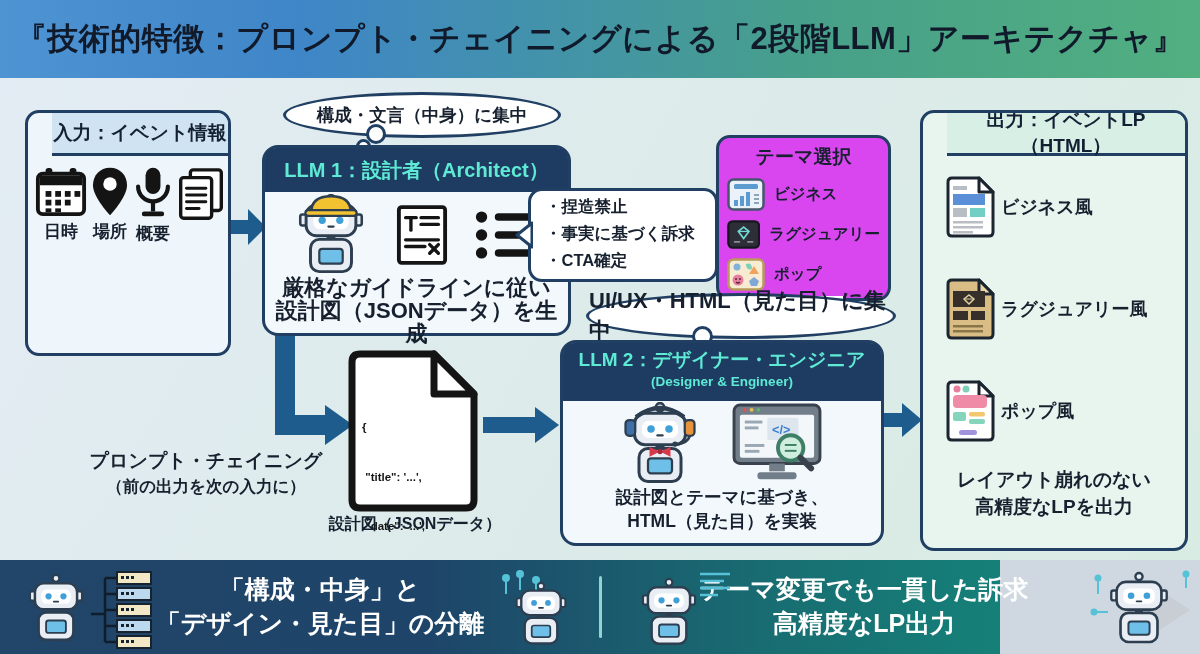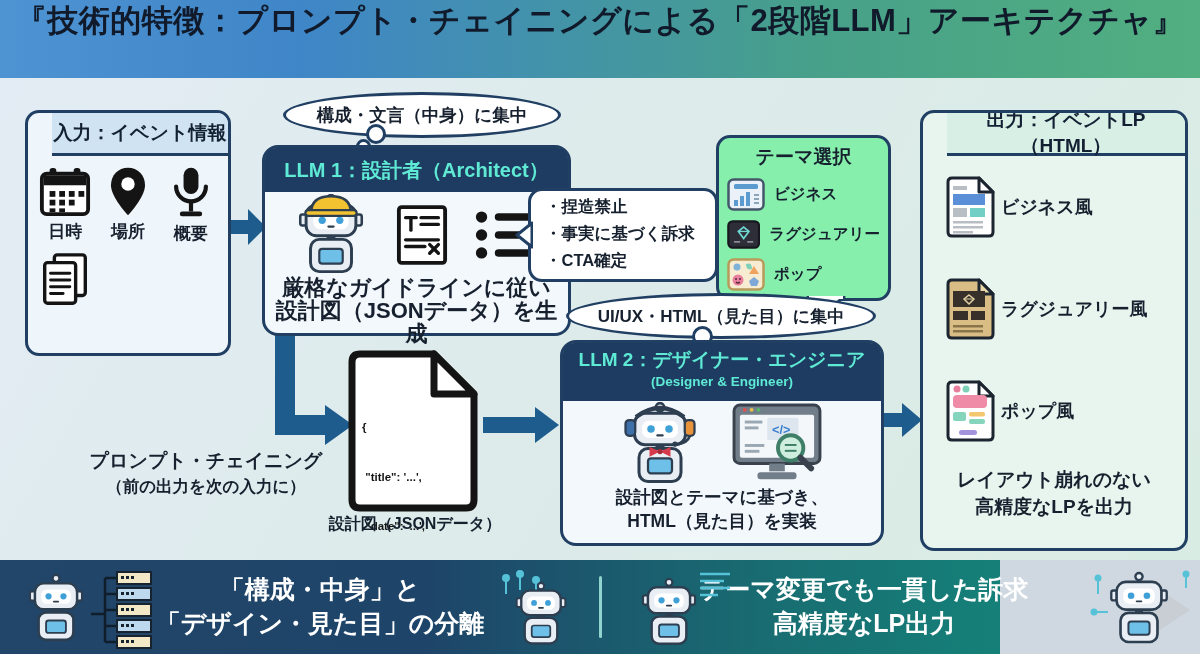--- a/index.html
+++ b/index.html
@@ -5,21 +5,21 @@
   html,body{margin:0;padding:0;background:#cfd8e0;}
   .stage{position:relative;width:1200px;height:654px;overflow:hidden;
          font-family:"Liberation Sans","DejaVu Sans",sans-serif;color:#16202e;}
   .abs{position:absolute;}
   :root{
     --navy:#203f63; --ink:#16202e; --arrow:#1d5c8c;
   }
   
   .title-bar{left:0;top:0;width:1200px;height:78px;
     background:linear-gradient(90deg,#4e93d2 0%,#3f86c8 25%,#47a089 68%,#52af80 100%);
-    display:flex;align-items:flex-start;justify-content:center;}
+    display:flex;align-items:center;justify-content:center;}
   .title-bar .t{font-size:31px;font-weight:800;color:#101a2b;letter-spacing:.5px;}
   .main-bg{left:0;top:78px;width:1200px;height:482px;
     background:linear-gradient(120deg,#e3ecf4 0%,#dcebe9 55%,#d9ece4 100%);}
   .footer{left:0;top:560px;width:1000px;height:94px;
     background:linear-gradient(90deg,#224669 0%,#1e4469 42%,#186e72 78%,#158078 100%);}
   .footer-text{position:absolute;top:12px;text-align:center;color:#fff;font-weight:700;
     font-size:25px;line-height:34px;}
   .footer-divider{position:absolute;left:599px;top:16px;width:3px;height:62px;
     background:#8fd4ce;border-radius:2px;}
   
@@ -29,28 +29,28 @@
   .side-box{border:3px solid var(--navy);border-radius:14px;overflow:hidden;}
   .side-header{font-weight:800;text-align:center;color:#132033;
     border-bottom:3px solid var(--navy);display:flex;align-items:center;justify-content:center;margin-left:24px;}
   .bubble{background:#fff;border:3px solid var(--navy);border-radius:50%;
     display:flex;align-items:center;justify-content:center;font-weight:700;color:var(--ink);}
   .dotc{background:#fff;border:3px solid var(--navy);border-radius:50%;}
   .cap{font-weight:700;text-align:center;color:var(--ink);}
   
   .input-box{left:25px;top:110px;width:200px;height:240px;background:#eef5fb;}
   .input-box .side-header{height:40px;font-size:19px;background:#cfe3f2;}
-  .in-grid{display:grid;grid-template-columns:1fr 1fr 1fr;padding:10px 6px 0 6px;row-gap:6px;}
+  .in-grid{display:grid;grid-template-columns:1fr 1fr 1fr 1fr;padding:10px 6px 0 6px;row-gap:6px;}
   .in-item{display:flex;flex-direction:column;align-items:center;}
   .in-item .lbl{font-size:17px;font-weight:700;margin-top:2px;}
   
   .callout{left:528px;top:188px;width:190px;height:94px;background:#fff;
     border:3px solid var(--navy);border-radius:14px;padding:2px 6px 6px 14px;box-sizing:border-box;}
   .callout .li{font-size:16.5px;font-weight:700;line-height:27px;white-space:nowrap;}
-  .theme-box{left:716px;top:135px;width:175px;height:166px;background:#86efac;
+  .theme-box{left:716px;top:135px;width:175px;height:166px;background:#d946ef;
     border:3px solid var(--navy);border-radius:14px;box-sizing:border-box;padding:6px 8px;}
   .theme-title{font-size:19px;font-weight:800;text-align:center;margin-bottom:4px;}
   .theme-row{display:flex;align-items:center;gap:9px;height:40px;}
   .theme-row .lbl{font-size:15.5px;font-weight:700;white-space:nowrap;}
   
   .llm1-box{left:262px;top:145px;width:303px;height:185px;}
   .llm1-box .panel-header{height:44px;line-height:44px;font-size:20px;}
   .icon-row{display:flex;align-items:center;justify-content:center;gap:26px;height:82px;margin-top:2px;}
   .llm1-cap{font-size:22px;line-height:23px;}
   .llm2-box{left:560px;top:340px;width:318px;height:200px;}
@@ -262,21 +262,21 @@
         <circle cx="9" cy="21" r="1" fill="#5a2a38"></circle>
           <circle cx="13" cy="21" r="1" fill="#5a2a38"></circle>
         <path d="M9,24 q2,2 4,0" stroke="#5a2a38" stroke-width="1.2" fill="none"></path>
         <polygon points="27,8 32,16 22,16" fill="#f0a35e"></polygon>
         <polygon points="27,19 32,23 30,28 24,28 22,23" fill="#7fa8d8"></polygon>
       </svg>
       <div class="lbl">ポップ</div>
     </div>
   </div>
 
-  <div class="abs bubble" style="left:566px;top:293px;width:304px;height:40px;font-size:17px">
+  <div class="abs bubble" style="left:586px;top:293px;width:304px;height:40px;font-size:22px">
     <span>UI/UX・HTML（見た目）に集中</span>
   </div>
   <div class="abs dotc" style="left:692px;top:326px;width:15px;height:15px"></div>
 
   <div class="abs panel llm2-box">
     <div class="panel-header">
       <div class="llm2-h1">LLM 2：デザイナー・エンジニア</div>
       <div class="llm2-h2">(Designer &amp; Engineer)</div>
     </div>
     <div class="icon-row" style="gap:34px">

